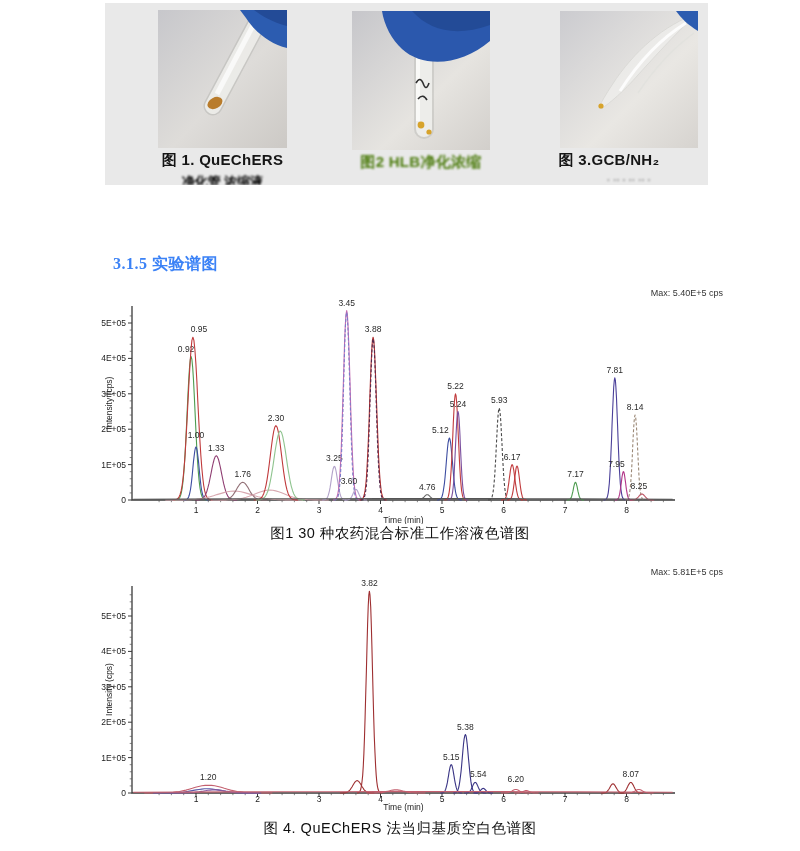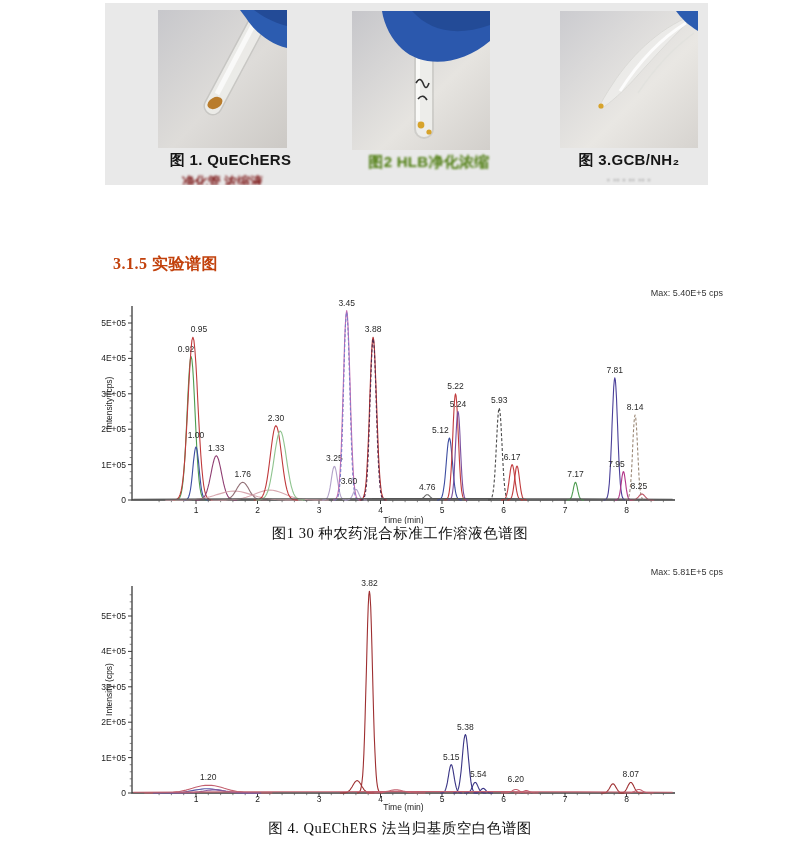--- a/index.html
+++ b/index.html
@@ -6,34 +6,34 @@
   body{
     width:800px;height:851px;position:relative;background:#ffffff;
     font-family:"Liberation Sans",sans-serif;overflow:hidden;
   }
   .abs{position:absolute;}
   
   .photo-panel{left:105px;top:3px;width:603px;height:182px;background:#e9e9e9;overflow:hidden;}
   .photo{position:absolute;display:block;}
   .fig-caption{
     position:absolute;text-align:center;color:#161616;font-weight:700;
-    font-size:15px;letter-spacing:.3px;white-space:nowrap;margin-left:8px;
+    font-size:15px;letter-spacing:.3px;white-space:nowrap;
   }
   .fig-caption.blurry{filter:blur(0.8px);color:#4d7c0f;}
   .fig-caption2{
-    position:absolute;text-align:center;color:#7f1d1d;font-weight:700;font-size:13px;
+    position:absolute;text-align:center;color:#000000;font-weight:700;font-size:13px;
     white-space:nowrap;filter:blur(0.9px);overflow:hidden;
   }
   
   .section-heading{
     left:113px;top:254px;font-family:"Liberation Serif",serif;
-    font-weight:700;font-size:16px;color:#c2410c;letter-spacing:.5px;
+    font-weight:700;font-size:16px;color:#3b82f6;letter-spacing:.5px;
   }
   .chart-caption{
-    left:0;width:800px;text-align:center;font-family:Liberation Serif, serif;
+    left:0;width:800px;text-align:center;font-family:Liberation Sans, sans-serif;
     font-size:14.5px;color:#111;letter-spacing:.5px;
   }
   svg{position:absolute;left:0;}
   svg text{font-family:"Liberation Sans",sans-serif;}
 </style>
 </head>
 <body>
 
 <div class="abs photo-panel">
 
@@ -84,21 +84,21 @@
           <stop offset="1" stop-color="#d6d3cf"></stop>
       </linearGradient>
     </defs>
     <rect width="138" height="137" fill="url(#pg3)"></rect>
     <path d="M138,2 C104,14 74,40 52,74 C46,83 42,90 39,96 L41,98 C50,92 64,80 78,64 C97,43 120,18 138,2 Z" fill="#f2f2f0" opacity="0.6" stroke="#d4d4d0" stroke-width="1"></path>
     <path d="M126,12 C100,28 78,52 60,80" stroke="#ffffff" stroke-width="3" fill="none" opacity="0.85"></path>
     <path d="M134,22 C112,38 94,58 78,82" stroke="#e2e2de" stroke-width="1.4" fill="none"></path>
     <circle cx="41" cy="95" r="2.6" fill="#d7a32b"></circle>
     <path d="M116,0 H138 V20 C128,14 121,7 116,0 Z" fill="#2c5cb0"></path>
   </svg>
-  <div class="fig-caption" style="left:447px;top:148px;width:138px;">图 3.GCB/NH₂</div>
+  <div class="fig-caption" style="left:435px;top:148px;width:138px;">图 3.GCB/NH₂</div>
   <div class="fig-caption2" style="left:455px;top:172px;width:138px;height:10px;font-size:10px;color:#8a8a8a;">· ·· · ·· ·· ·</div>
 </div>
 
 <div class="abs section-heading">3.1.5 实验谱图</div>
 
 <svg id="chart1" style="top:278px;" width="800" height="246" viewBox="0 278 800 246">
     <path d="M132 306 L132 500 L675 500" stroke="#3a3a3a" stroke-width="1.3" fill="none"></path>
     <line x1="128" y1="500" x2="132" y2="500" stroke="#3a3a3a" stroke-width="1"></line>
     <text x="126" y="503" text-anchor="end" font-size="8.5" fill="#222">0</text>
     <line x1="128" y1="464.6" x2="132" y2="464.6" stroke="#3a3a3a" stroke-width="1"></line>

